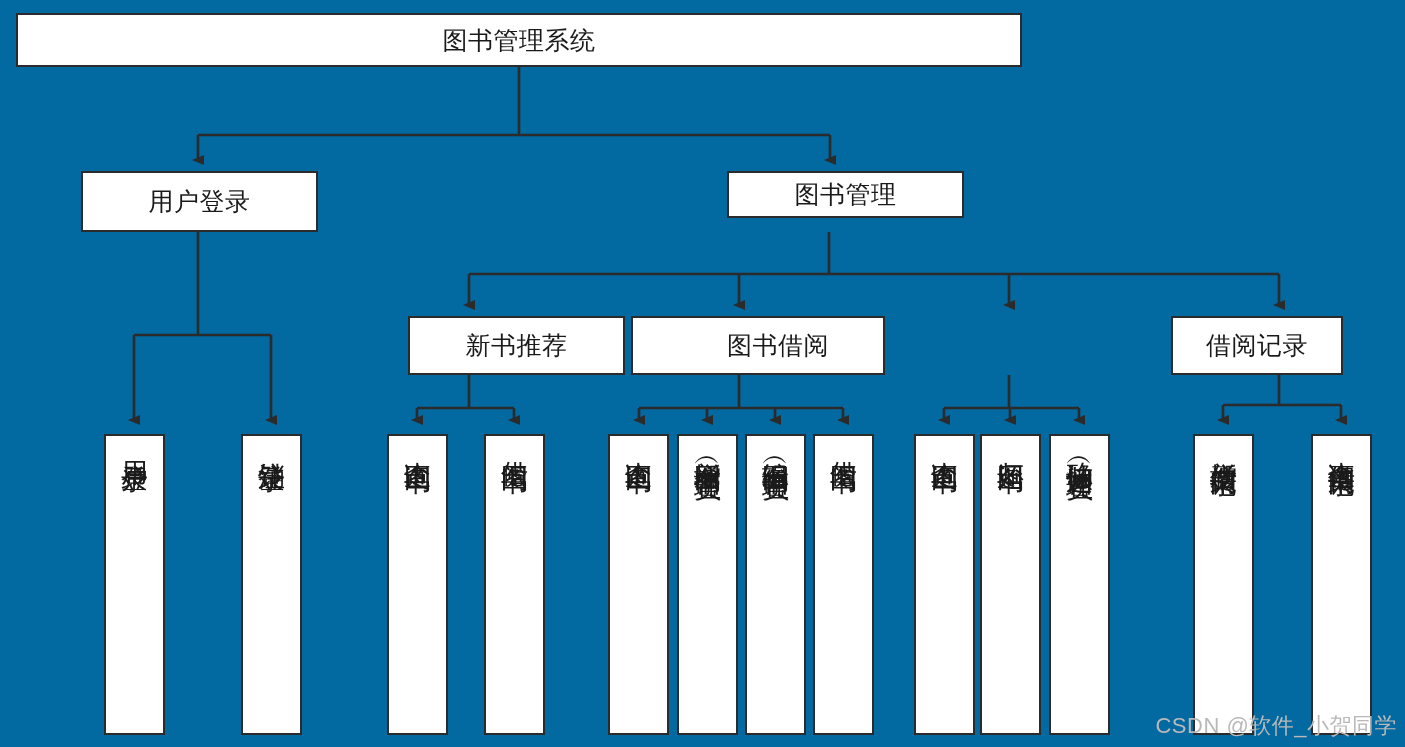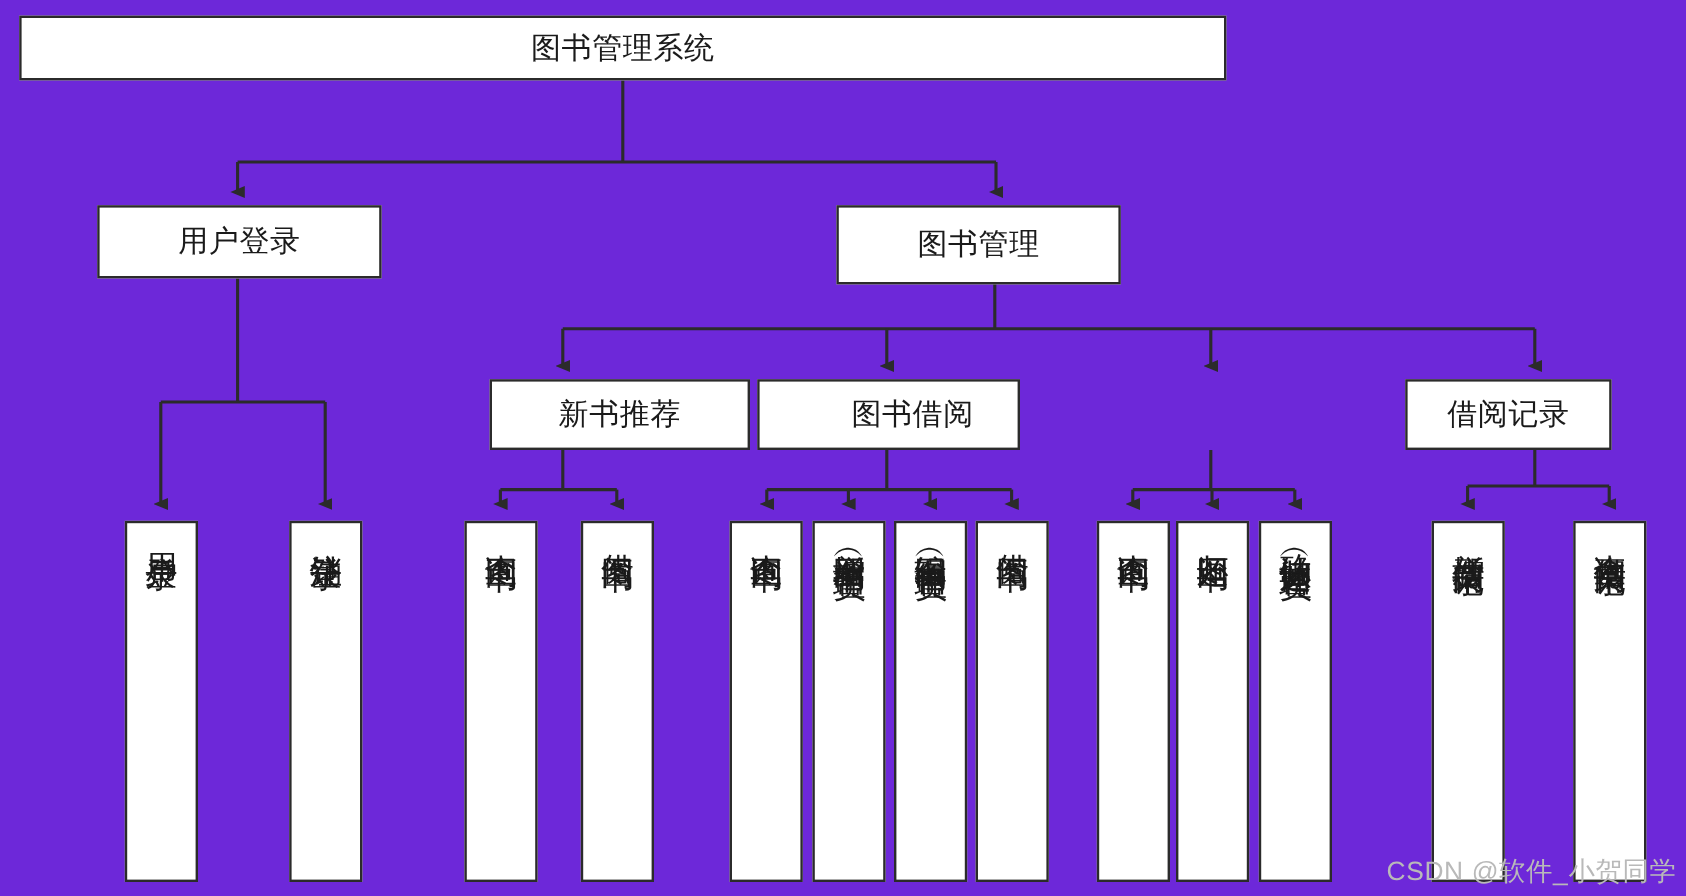--- a/index.html
+++ b/index.html
@@ -7,21 +7,21 @@
     padding: 0;
     background: #ffffff;
   }
   body {
     font-family: "Liberation Sans", "DejaVu Sans", sans-serif;
   }
   #canvas {
     position: relative;
     width: 1405px;
     height: 747px;
-    background: #6d28d9;
+    background: #0369a1;
     overflow: hidden;
   }
   svg.edges {
     position: absolute;
     left: 0;
     top: 0;
     width: 1405px;
     height: 747px;
     pointer-events: none;
   }
@@ -128,28 +128,28 @@
     </g>
   </svg>
 
   <div class="node root horiz" style="left:16px; top:13px; width:1006px; height:54px;">
     <span class="label">图书管理系统</span>
   </div>
 
   <div class="node horiz" style="left:81px; top:171px; width:237px; height:61px;">
     <span class="label">用户登录</span>
   </div>
-  <div class="node horiz" style="left:697px; top:171px; width:237px; height:66px;justify-content:center;">
+  <div class="node horiz" style="left:727px; top:171px; width:237px; height:47px;justify-content:center;">
     <span class="label">图书管理</span>
   </div>
 
   <div class="node horiz" style="left:361px; top:316px; width:217px; height:59px;margin-left:47px;">
     <span class="label">新书推荐</span>
   </div>
-  <div class="node horiz" style="left:631px; top:316px; width:219px; height:59px;padding-left:40px;">
+  <div class="node horiz" style="left:631px; top:316px; width:254px; height:59px;padding-left:40px;">
     <span class="label">图书借阅</span>
   </div>
   <div class="node horiz" style="left:1171px; top:316px; width:172px; height:59px;">
     <span class="label">借阅记录</span>
   </div>
 
   <div class="node leaf" style="left:104px; top:434px; width:61px; height:301px;">
     <span class="label">用户登录</span>
   </div>
   <div class="node leaf" style="left:241px; top:434px; width:61px; height:301px;">

